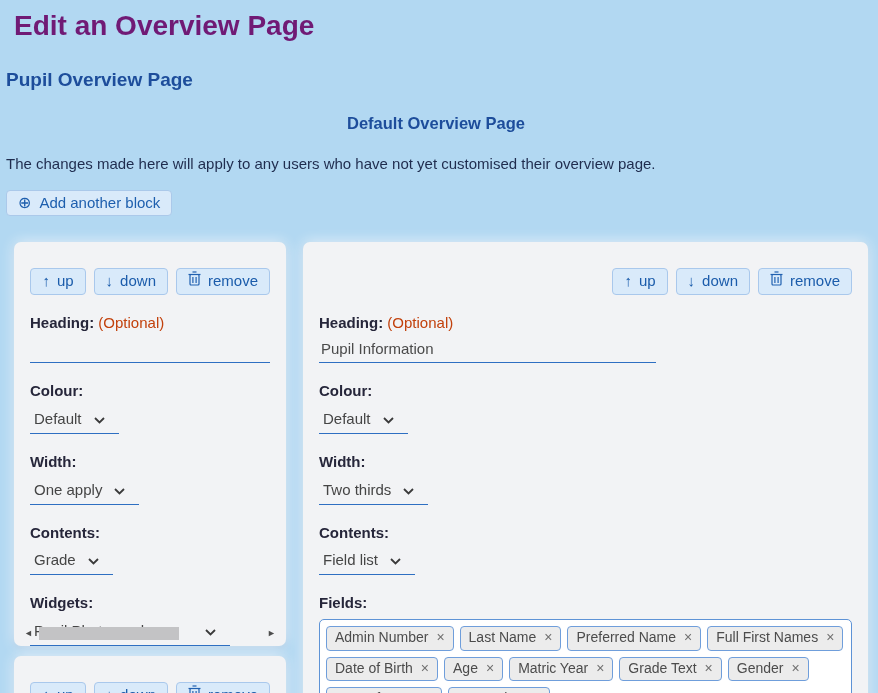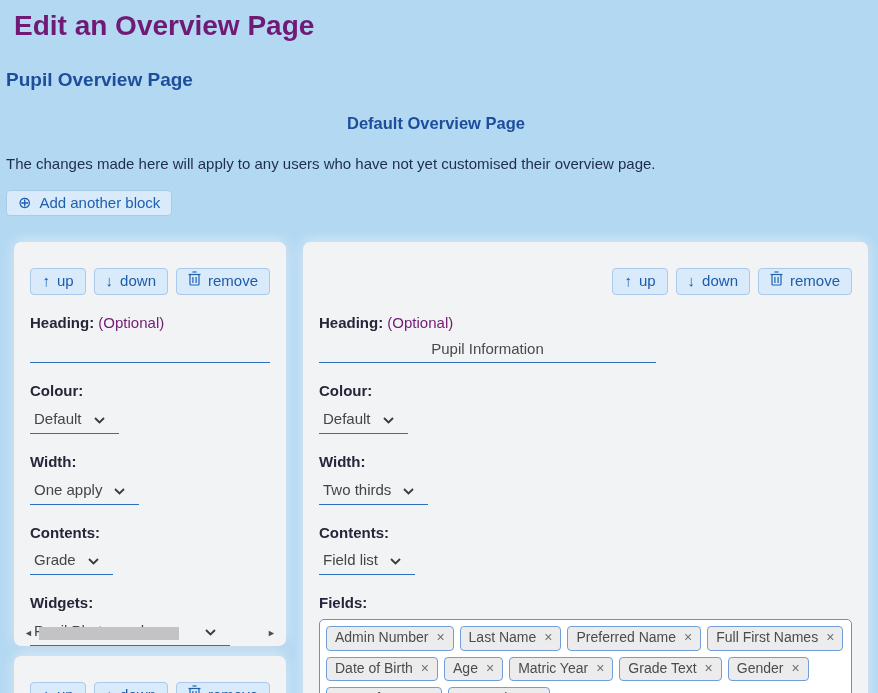--- a/index.html
+++ b/index.html
@@ -32,25 +32,25 @@
   .panel-3 { height:150px; }
   .btn-row { display:flex; justify-content:flex-end; gap:8px; margin-top:12px; }
   .btn {
     display:inline-flex; align-items:center; gap:7px;
     background:#d9eafa; border:1px solid #a9c8ec; border-radius:4px;
     padding:2px 11px 3px; color:#1b5cab; font-size:15px; cursor:pointer;
     line-height:1.35;
   }
   .btn .glyph { font-size:15px; }
   .field-label { font-size:15px; font-weight:bold; color:#26263a; margin-top:19px; line-height:1.25; }
-  .hint { font-weight:normal; color:#701a75; }
+  .hint { font-weight:normal; color:#c2410c; }
   .text-input {
     display:block; width:100%; border:none; border-bottom:1px solid #2e6fc2;
     background:transparent; font-size:15px; color:#4a4a4a;
-    padding:7px 2px 5px; outline:none; font-family:inherit;text-align:center;
+    padding:7px 2px 5px; outline:none; font-family:inherit;
   }
   .text-input.w-337 { width:337px; }
   .select {
     display:inline-flex; align-items:center; gap:12px;
     border-bottom:1px solid #2e6fc2; padding:5px 14px 6px 4px;
     font-size:15px; color:#454545; margin-top:4px; cursor:pointer;
   }
   .select.wide { width:200px; justify-content:space-between; }
   .chev { display:inline-block; }
   .scrollbar {

